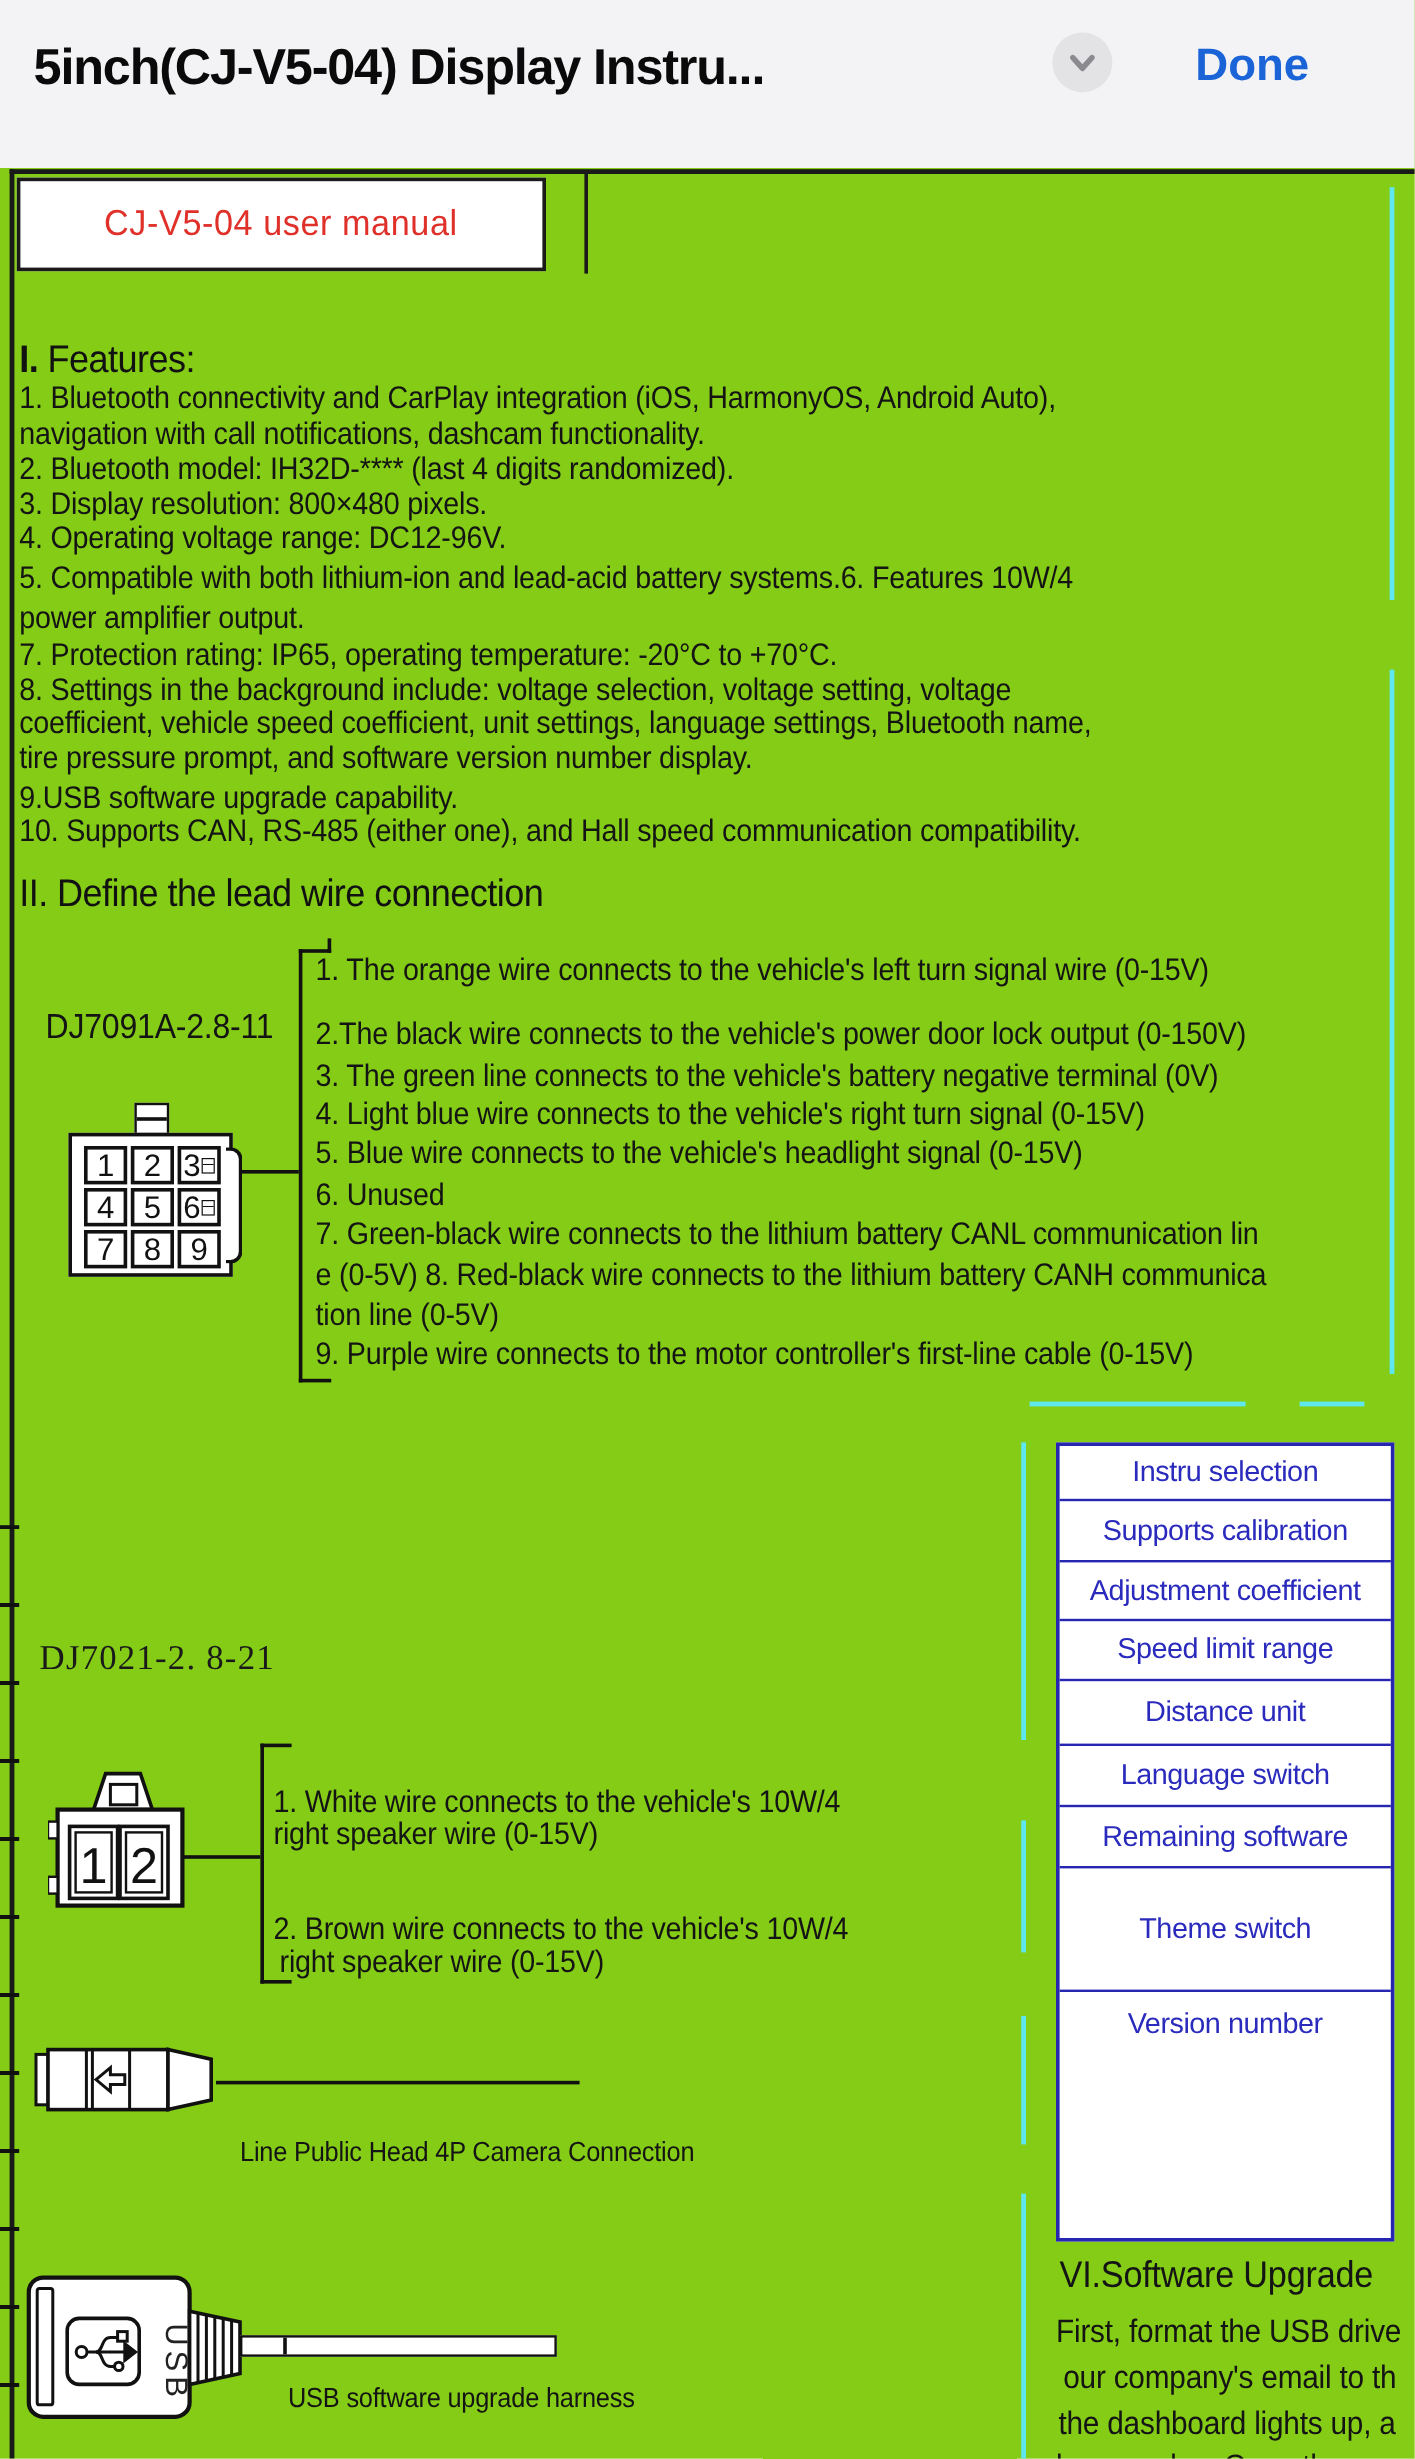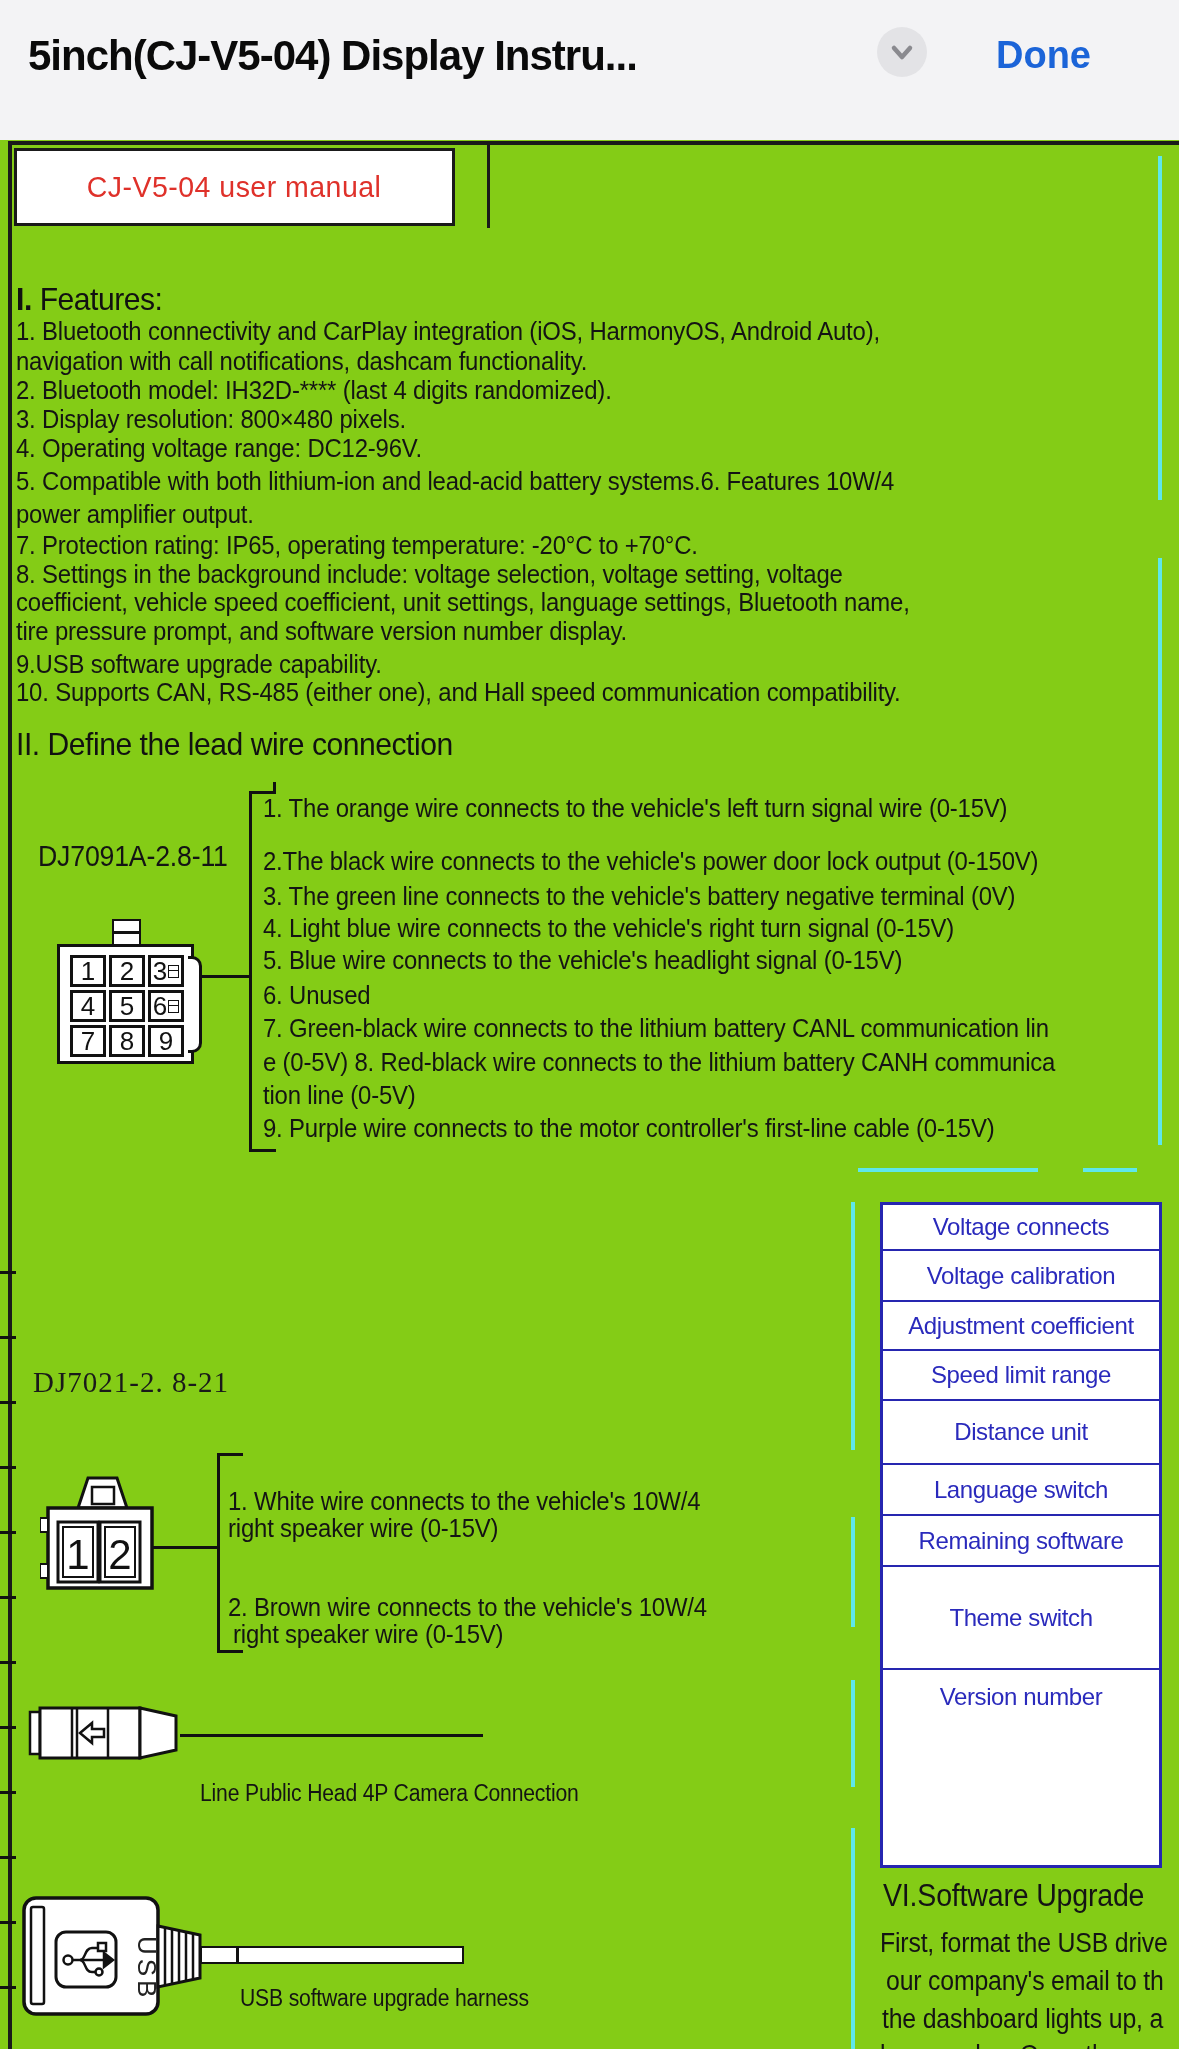--- a/index.html
+++ b/index.html
@@ -73,21 +73,21 @@
          box-sizing:border-box;background:#fff;}
   .cable-tick{position:absolute;left:236px;top:1948px;width:3px;height:14px;background:#111;}
 
   
   .menu{position:absolute;left:880px;top:1202px;width:282px;height:666px;border:3px solid #2626b0;
         box-sizing:border-box;background:#fff;display:flex;flex-direction:column;}
   .trow{border-bottom:2.5px solid #2626b0;display:flex;align-items:center;justify-content:center;
         box-sizing:border-box;flex:0 0 auto;}
   .trow:last-child{border-bottom:none;}
   .trow span{color:#2a2abc;font-size:24px;letter-spacing:-0.4px;white-space:nowrap;}
-  .r0{height:46px}.r1{height:50px}.r2{height:51px}.r3{height:49px}.r4{height:50px}.r5{height:64px}
+  .r0{height:46px}.r1{height:50px}.r2{height:51px}.r3{height:49px}.r4{height:50px}.r5{height:54px}
   .r6{height:51px}.r7{height:51px}.r8{height:51px}.r9{height:51px}.r10{height:103px}.r11{height:53px}
 
   
   .cyan{position:absolute;background:#5ee7ec;}
 
   
   .sec6-h{left:883px;top:1878px;font-size:31px;font-weight:500;}
   .u0{left:880px;top:1928px;font-size:27px}.u1{left:886px;top:1966px;font-size:27px}
   .u2{left:882px;top:2004px;font-size:27px}.u3{left:880px;top:2040px;font-size:27px}
 
@@ -257,24 +257,24 @@
     <div class="cyan" style="left:1158px;top:418px;width:4px;height:587px;"></div>
     <div class="cyan" style="left:858px;top:1028px;width:180px;height:4px;"></div>
     <div class="cyan" style="left:1083px;top:1028px;width:54px;height:4px;"></div>
     <div class="cyan" style="left:851px;top:1062px;width:4px;height:248px;"></div>
     <div class="cyan" style="left:851px;top:1377px;width:4px;height:110px;"></div>
     <div class="cyan" style="left:851px;top:1540px;width:4px;height:107px;"></div>
     <div class="cyan" style="left:851px;top:1688px;width:4px;height:221px;"></div>
 
     <div class="menu" style="top:1062px;">
       <div class="trow r0">
-          <span>Voltage connects</span>
+          <span>Instru selection</span>
         </div>
       <div class="trow r2">
-          <span>Voltage calibration</span>
+          <span>Supports calibration</span>
         </div>
       <div class="trow r3">
           <span>Adjustment coefficient</span>
         </div>
       <div class="trow r4">
           <span>Speed limit range</span>
         </div>
       <div class="trow r5">
           <span>Distance unit</span>
         </div>

